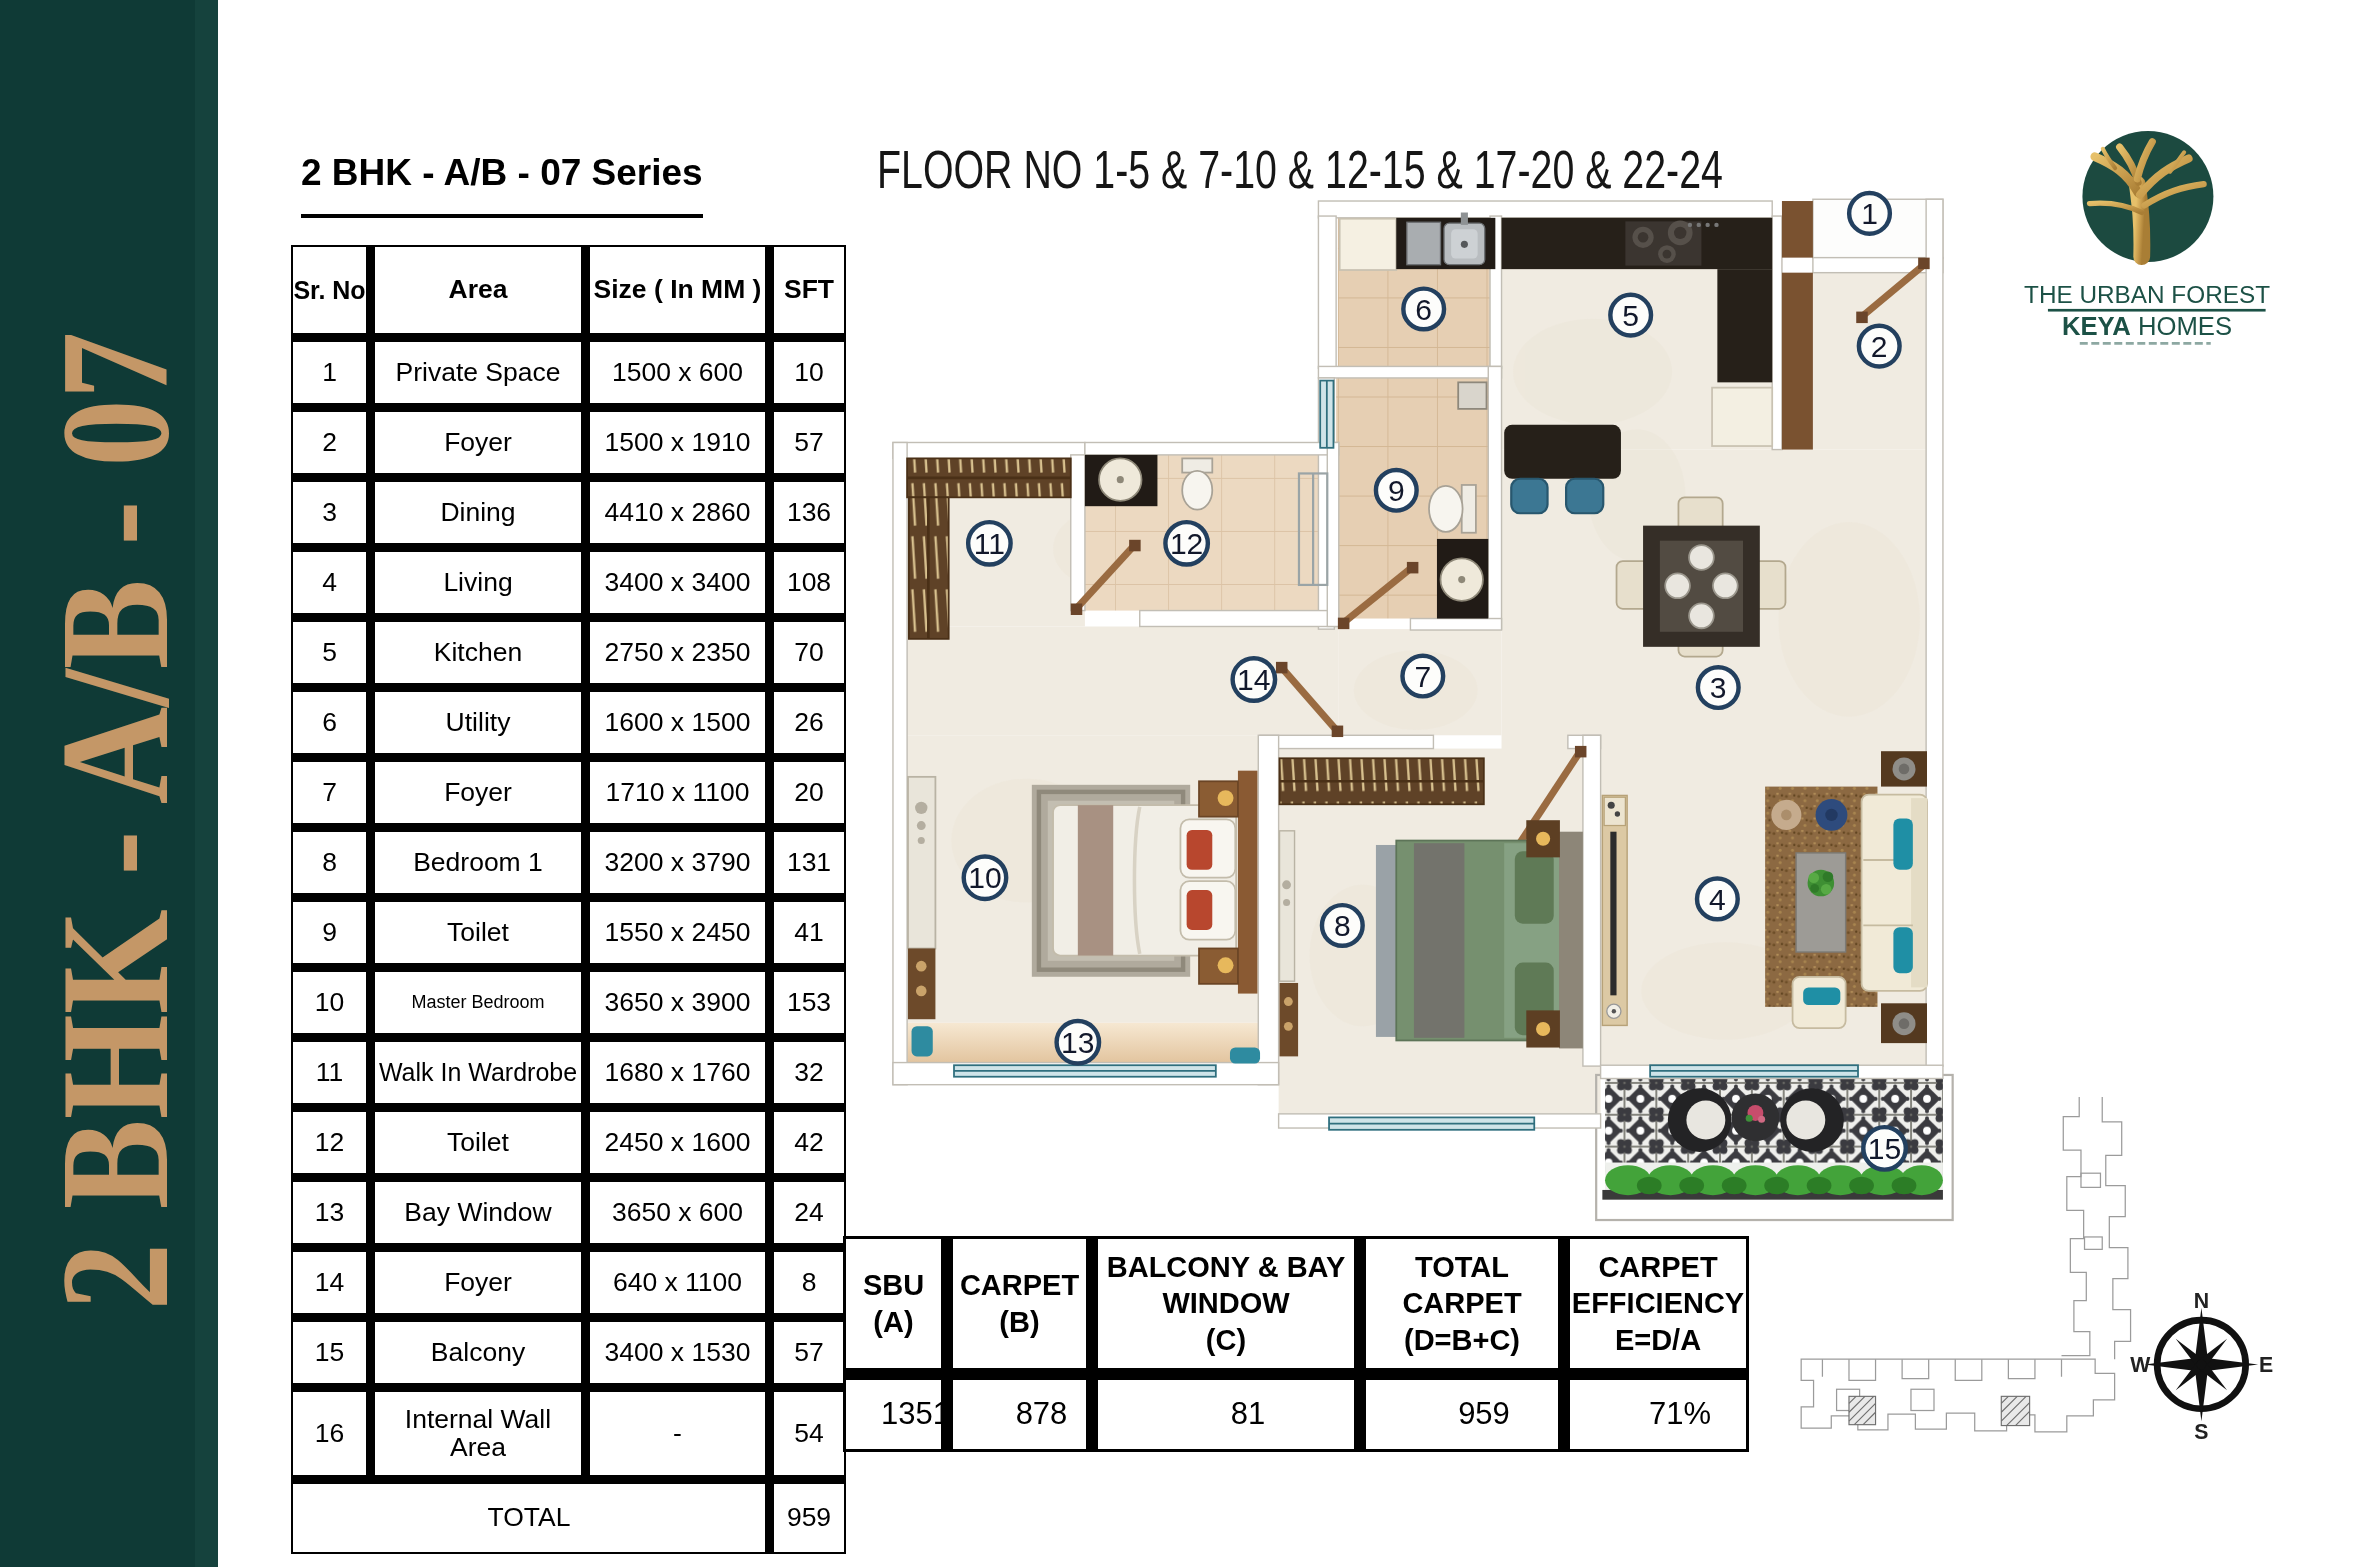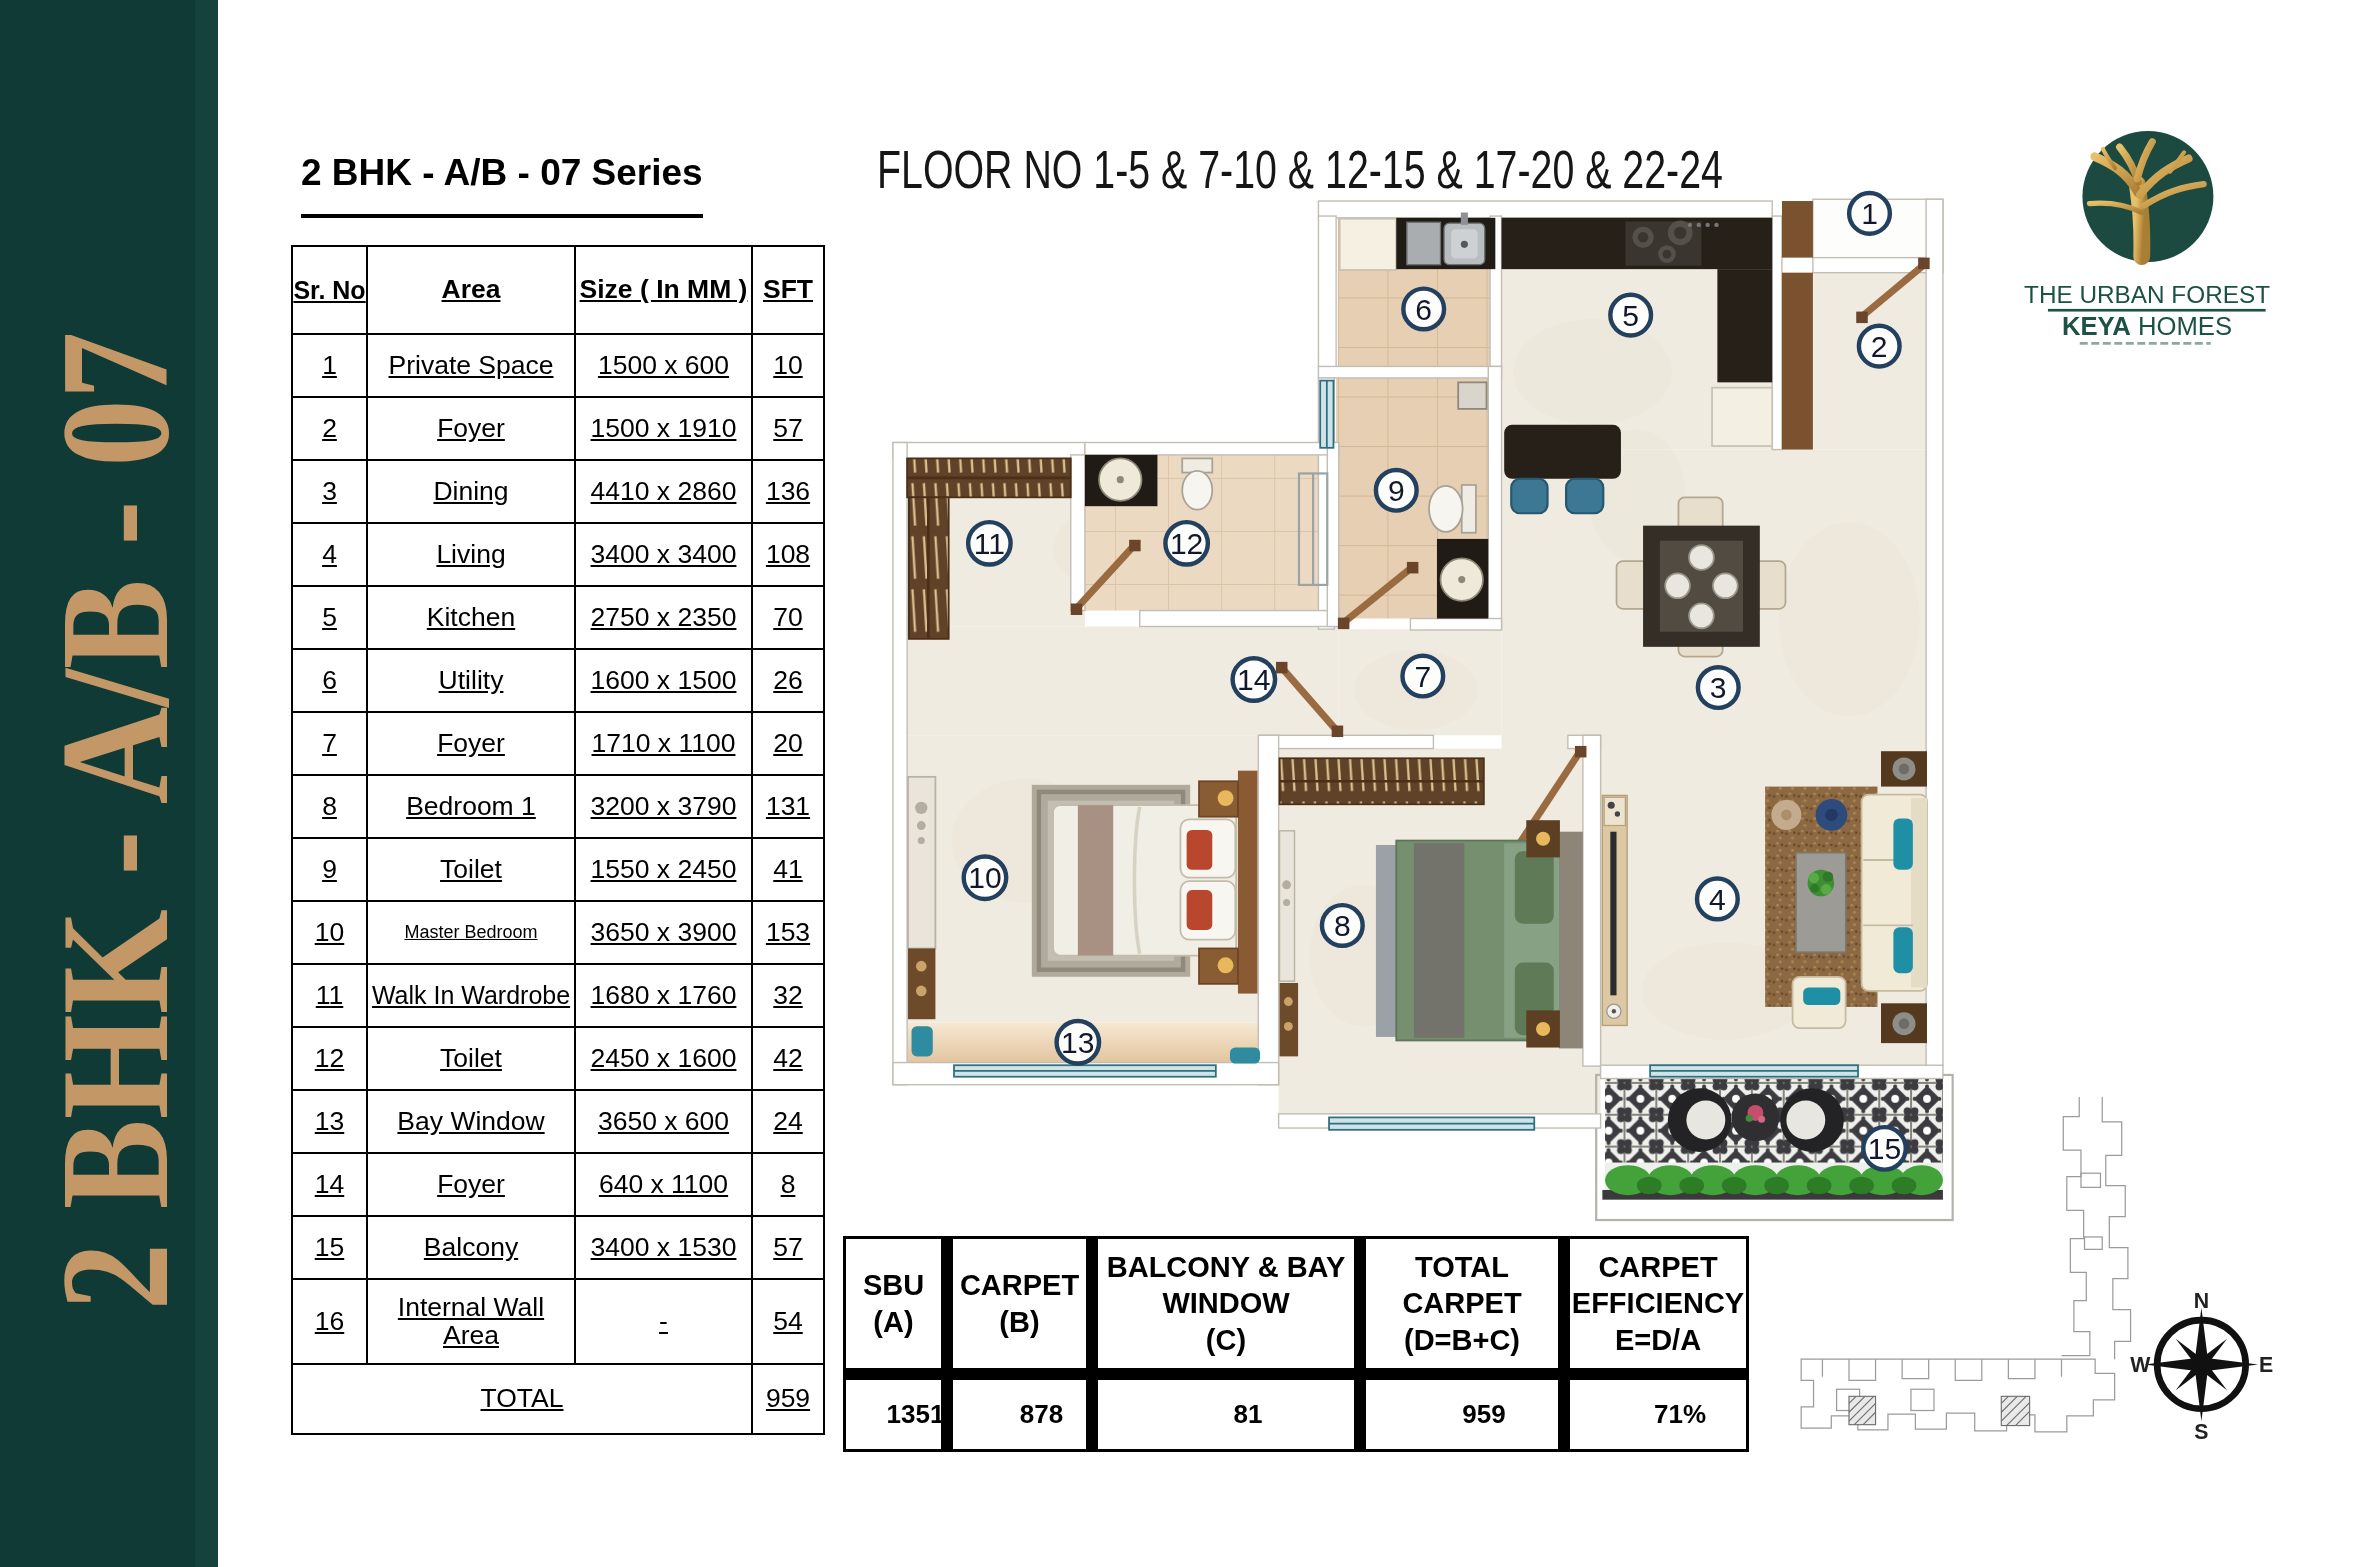--- a/index.html
+++ b/index.html
@@ -3,34 +3,34 @@
 <meta charset="utf-8">
 <style>
   html,body{margin:0;padding:0;background:#fff;}
   .page{position:relative;width:2354px;height:1568px;background:#fff;overflow:hidden;
         font-family:"Liberation Sans", sans-serif;}
   .abs{position:absolute;}
   
   .atable{position:absolute;left:291px;top:245px;display:grid;
     grid-template-columns:73px 206px 175px 70px;
     grid-template-rows:86px repeat(15,61px) 83px 68px;
-    background:#000;gap:2px;border:2.7px solid #000;text-decoration:underline;}
+    background:#000;gap:9px;border:2.7px solid #000;}
   .atable div{background:#fff;display:flex;align-items:center;justify-content:center;
     font-size:26.5px;color:#000;text-align:center;line-height:1.05;}
   .atable .hd{font-weight:bold;}
   .atable .nw{white-space:nowrap;font-size:25px;}
   .atable .sp3{grid-column:1 / span 3;}
   
   .stable{position:absolute;left:843px;top:1236px;display:grid;
     grid-template-columns:95px 133px 256px 192px 176px;
     grid-template-rows:129px 69px;
     background:#000;gap:12px;border:3.5px solid #000;}
   .stable div{background:#fff;display:flex;align-items:center;justify-content:center;
     font-size:29px;font-weight:bold;color:#000;text-align:center;line-height:1.25;}
-  .stable .val{font-weight:bold;font-size:26px;padding-left:44px;}
+  .stable .val{font-weight:normal;font-size:31px;padding-left:44px;}
 </style>
 </head>
 <body>
 <div class="page">
 
 <div class="abs" style="left:0;top:0;width:218px;height:1568px;background:#0f3a36;"></div>
 
 <div class="abs" style="left:195px;top:0;width:23px;height:1568px;background:#15423d;"></div>
 
 <div class="abs" style="left:-375px;top:749px;width:973px;height:150px;transform:rotate(-90deg) scaleY(1.15);

